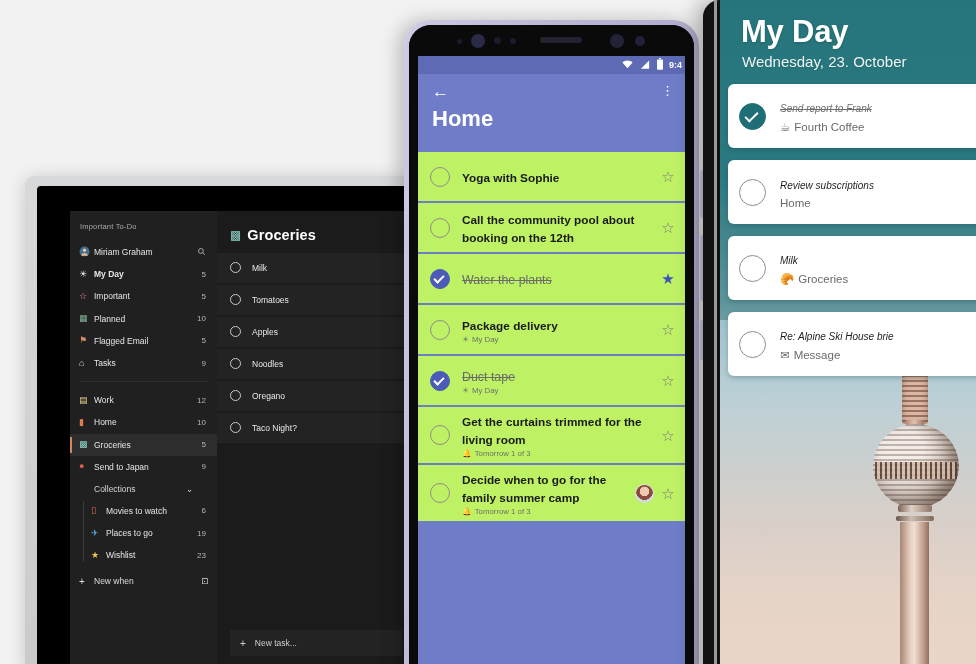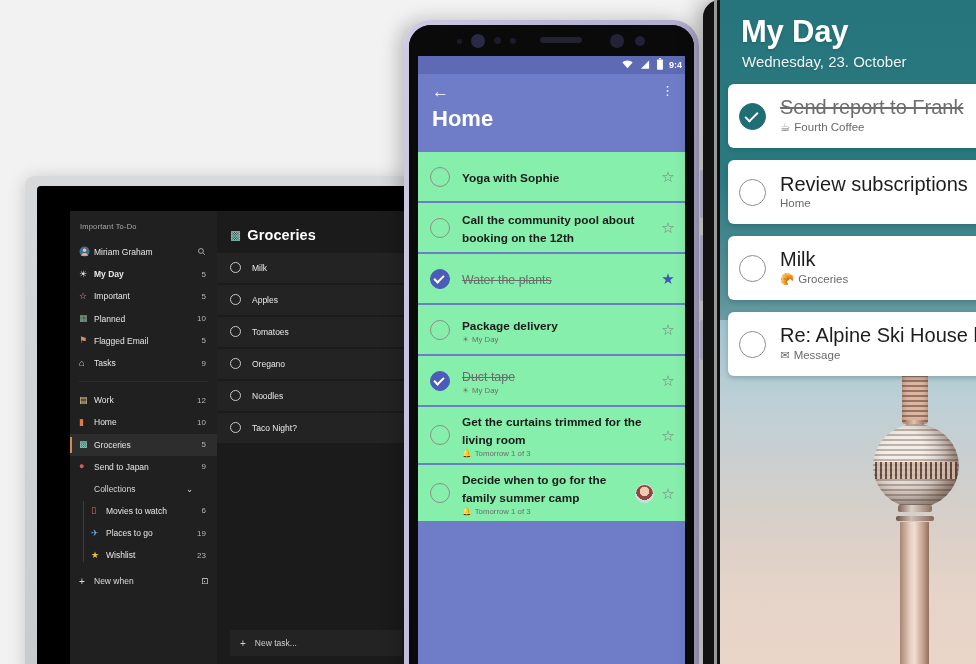--- a/index.html
+++ b/index.html
@@ -77,21 +77,21 @@
   .nb{position:absolute;border-radius:50%;background:#1b1b2a;}
   .phone-screen{position:absolute;left:9px;top:31px;right:9px;bottom:0;background:#6f7cc8;overflow:hidden;}
   .ph-status{height:18px;background:#5e6bb4;display:flex;align-items:center;justify-content:flex-end;padding-right:3px;gap:5px;}
   .ph-status .t{color:#fff;font-size:9px;font-weight:bold;}
   .ph-appbar{height:78px;position:relative;}
   .ph-back{position:absolute;left:14px;top:9px;color:#fff;font-size:17px;line-height:1;}
   .ph-kebab{position:absolute;right:11px;top:10px;color:#fff;font-size:13px;line-height:1;letter-spacing:0;}
   .ph-title{position:absolute;left:14px;top:32px;color:#fff;font-size:22px;font-weight:bold;}
   .ph-list{padding:0 0 0 0;}
   .ph-item{
-    background:#86efac;display:flex;align-items:center;min-height:39px;margin-bottom:2px;
+    background:#bef264;display:flex;align-items:center;min-height:39px;margin-bottom:2px;
     padding:5px 8px 5px 12px;
   }
   .ph-check{width:18px;height:18px;border:1.6px solid #8d8d8d;border-radius:50%;flex:0 0 18px;}
   .ph-check.done{
     background:#4a5cb8;border-color:#4a5cb8;position:relative;
   }
   .ph-check.done:after{
     content:"";position:absolute;left:5px;top:3px;width:4px;height:8px;
     border:solid #fff;border-width:0 2px 2px 0;transform:rotate(45deg);
   }
@@ -148,21 +148,21 @@
   .tb-card{
     background:#fff;border-radius:6px;margin:0 0 12px 8px;min-height:52px;
     display:flex;align-items:center;padding:6px 10px 6px 11px;
     box-shadow:0 2px 5px rgba(20,60,65,.28);
   }
   .tb-check{width:25px;height:25px;border:1.7px solid #8d8d8d;border-radius:50%;flex:0 0 25px;}
   .tb-check.done{background:#1f6e75;border-color:#1f6e75;position:relative;}
   .tb-check.done:after{content:"";position:absolute;left:8px;top:5px;width:5px;height:11px;
     border:solid #fff;border-width:0 2.3px 2.3px 0;transform:rotate(45deg);}
   .tb-txt{margin-left:14px;min-width:0;flex:1;}
-  .tb-t1{color:#1d1d1d;font-size:20px;line-height:18px;white-space:nowrap;}
+  .tb-t1{color:#1d1d1d;font-size:10px;line-height:18px;white-space:nowrap;font-style:italic;}
   .tb-card.done .tb-t1{color:#6d6d6d;text-decoration:line-through;}
   .tb-t2{color:#6a6a6a;font-size:11.5px;margin-top:2px;display:flex;align-items:center;gap:4px;white-space:nowrap;}
   .tb-bezel-l{position:absolute;left:0;top:0;width:17px;bottom:0;background:#121212;border-radius:20px 0 0 0;}
   .tb-bezel-edge{position:absolute;left:11px;top:0;width:3px;bottom:0;background:#9a9a9a;}
 </style>
 </head>
 <body>
 
 <div class="stage">
 
@@ -274,33 +274,33 @@
             <span class="ic" style="color:#8fd3c8">▩</span>
             <span class="lp-listtitle">Groceries</span>
           </div>
 
           <div class="lp-task">
             <span class="lp-circle"></span>
             <span class="lp-tasktext">Milk</span>
           </div>
           <div class="lp-task">
             <span class="lp-circle"></span>
-            <span class="lp-tasktext">Apples</span>
+            <span class="lp-tasktext">Tomatoes</span>
           </div>
           <div class="lp-task">
             <span class="lp-circle"></span>
-            <span class="lp-tasktext">Tomatoes</span>
+            <span class="lp-tasktext">Apples</span>
+          </div>
+          <div class="lp-task">
+            <span class="lp-circle"></span>
+            <span class="lp-tasktext">Noodles</span>
           </div>
           <div class="lp-task">
             <span class="lp-circle"></span>
             <span class="lp-tasktext">Oregano</span>
-          </div>
-          <div class="lp-task">
-            <span class="lp-circle"></span>
-            <span class="lp-tasktext">Noodles</span>
           </div>
           <div class="lp-task">
             <span class="lp-circle"></span>
             <span class="lp-tasktext">Taco Night?</span>
           </div>
 
           <div class="lp-newtask">
             <span class="ic">+</span>
             <span>New task...</span>
           </div>

